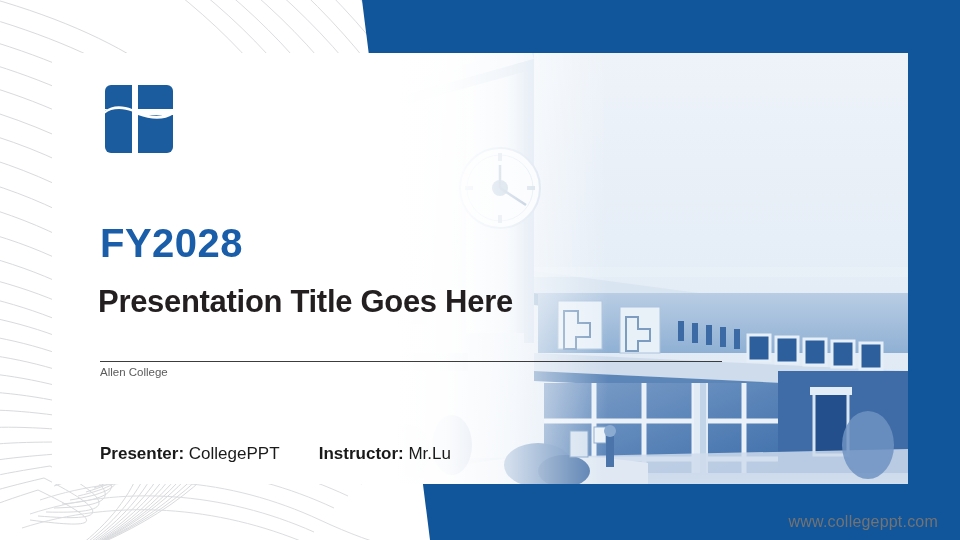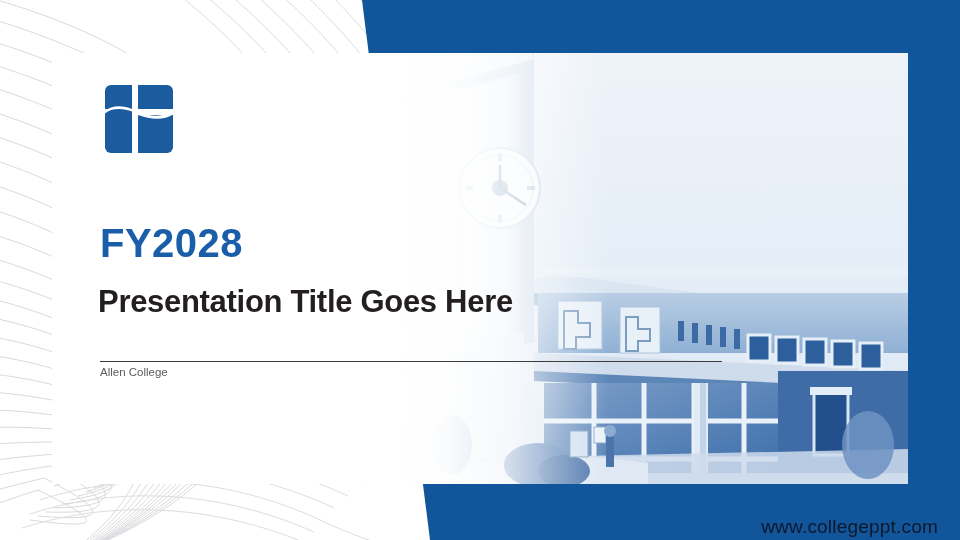--- a/index.html
+++ b/index.html
@@ -70,22 +70,22 @@
   .credits{
     position:absolute;left:48px;top:392px;
     font-size:17px;color:#1a1a1a;line-height:1;white-space:nowrap;
   }
   .credits .lbl{font-weight:bold;}
   .credits .val{font-weight:normal;}
   .credits .gap{display:inline-block;width:30px;}
 
   
   .footer-url{
-    position:absolute;right:22px;bottom:2px;z-index:4;
-    color:#0f172a;font-size:19px;letter-spacing:0.2px;white-space:nowrap;
+    position:absolute;right:22px;bottom:9px;z-index:4;
+    color:#737373;font-size:16px;letter-spacing:0.2px;white-space:nowrap;
   }
 </style>
 </head>
 <body>
 
 <div id="slide">
 
   <div class="topo">
     <svg viewBox="0 0 960 540" xmlns="http://www.w3.org/2000/svg" aria-hidden="true">
       <g fill="none" stroke="#d9dadd" stroke-width="1">
@@ -290,19 +290,26 @@
       </div>
 
       <div class="fy">FY2028</div>
 
       <div class="maintitle">Presentation Title Goes Here</div>
 
       <div class="divider"></div>
 
       <div class="school">Allen College</div>
 
+      <div class="credits">
+        <span class="lbl">Presenter: </span>
+        <span class="val">CollegePPT</span>
+        <span class="gap"></span>
+        <span class="lbl">Instructor: </span>
+        <span class="val">Mr.Lu</span>
+      </div>
 
     </div>
   </div>
 
   <div class="footer-url">www.collegeppt.com</div>
 
 </div>
 
 </body></html>

